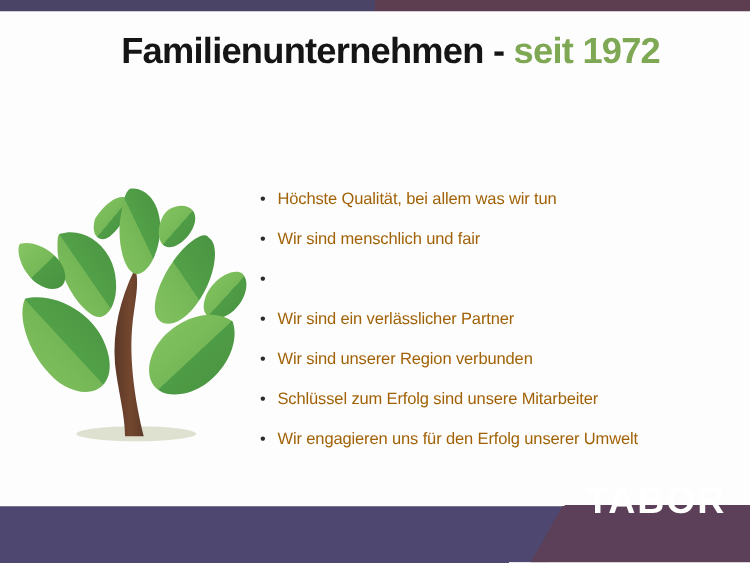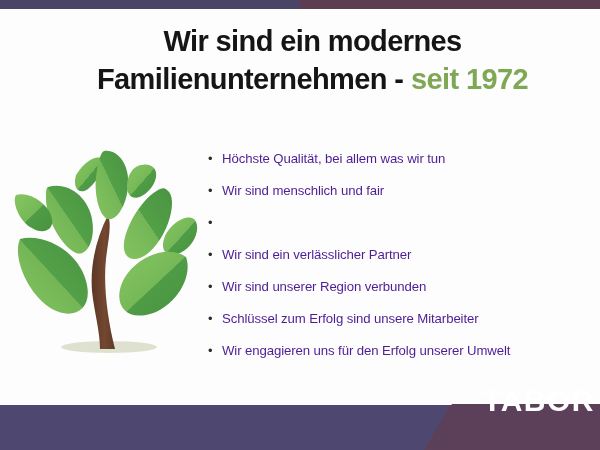--- a/index.html
+++ b/index.html
@@ -84,21 +84,21 @@
   .bullet-dot {
     width: 14px;
     flex: 0 0 14px;
     text-align: left;
     color: #2b2b2b;
     font-size: 13px;
     line-height: 32px;
   }
   .bullet-text {
     font-size: 13.2px;
-    color: #4c1d95;
+    color: #a16207;
     line-height: 32px;
     white-space: nowrap;
     letter-spacing: -0.1px;
     text-align: center;
   }
 
   
   .footer-left {
     position: absolute;
     left: 0;
@@ -114,21 +114,21 @@
     width: 190px;
     height: 74px;
   }
   .footer-right svg { display: block; }
 
   .logo-block {
     position: absolute;
     left: 455px;
     top: 386px;
     width: 140px;
-    text-align: right;
+    text-align: center;
   }
   .logo-word {
     font-size: 30px;
     font-weight: bold;
     color: #ffffff;
     letter-spacing: 1.5px;
     line-height: 1;
     font-stretch: condensed;
   }
   .logo-sub {
@@ -143,21 +143,20 @@
 <body>
 
 <div class="slide">
 
   <div class="topbar">
     <div class="topbar-left"></div>
     <div class="topbar-right"></div>
   </div>
 
   <div class="heading">
-    <span class="line1">Wir sind ein modernes</span>
     <span class="line2"><span>Familienunternehmen - </span><span class="accent">seit 1972</span></span>
   </div>
 
   <div class="tree-wrap">
     <svg width="195" height="240" viewBox="0 0 195 240" xmlns="http://www.w3.org/2000/svg">
       <defs>
         <linearGradient id="lf" x1="0" y1="0" x2="1" y2="1">
           <stop offset="0%" stop-color="#86c563"></stop>
           <stop offset="52%" stop-color="#76b857"></stop>
           <stop offset="52.5%" stop-color="#4f9c46"></stop>

